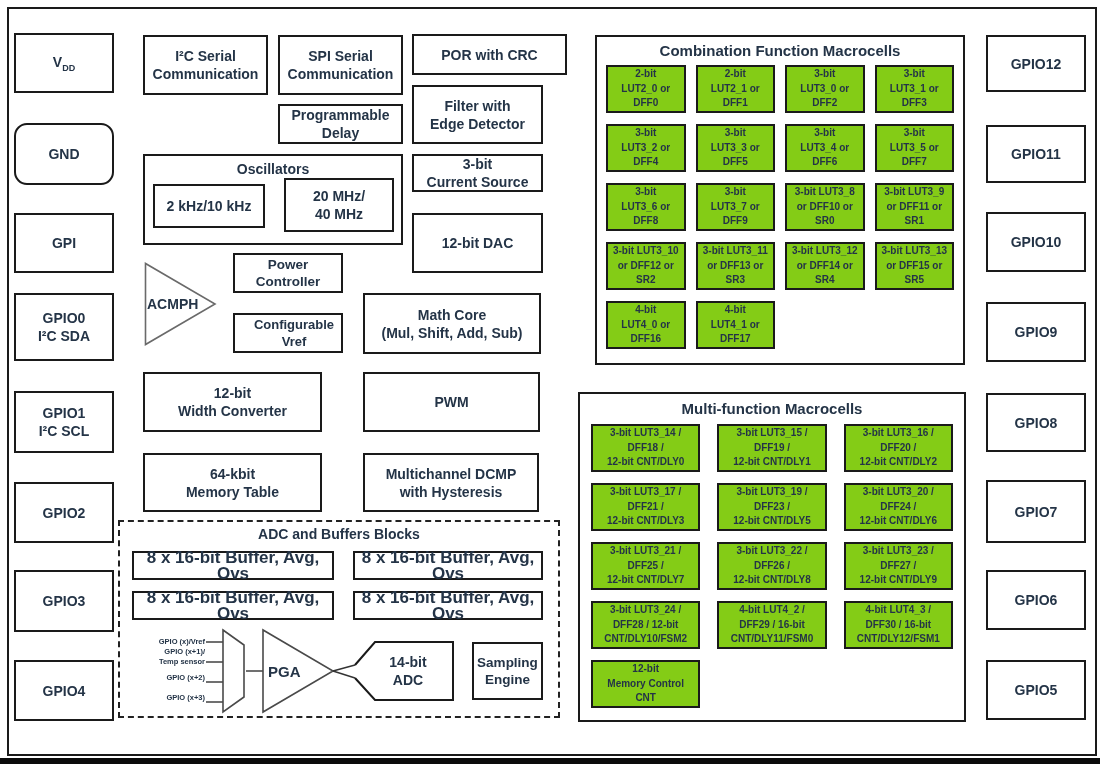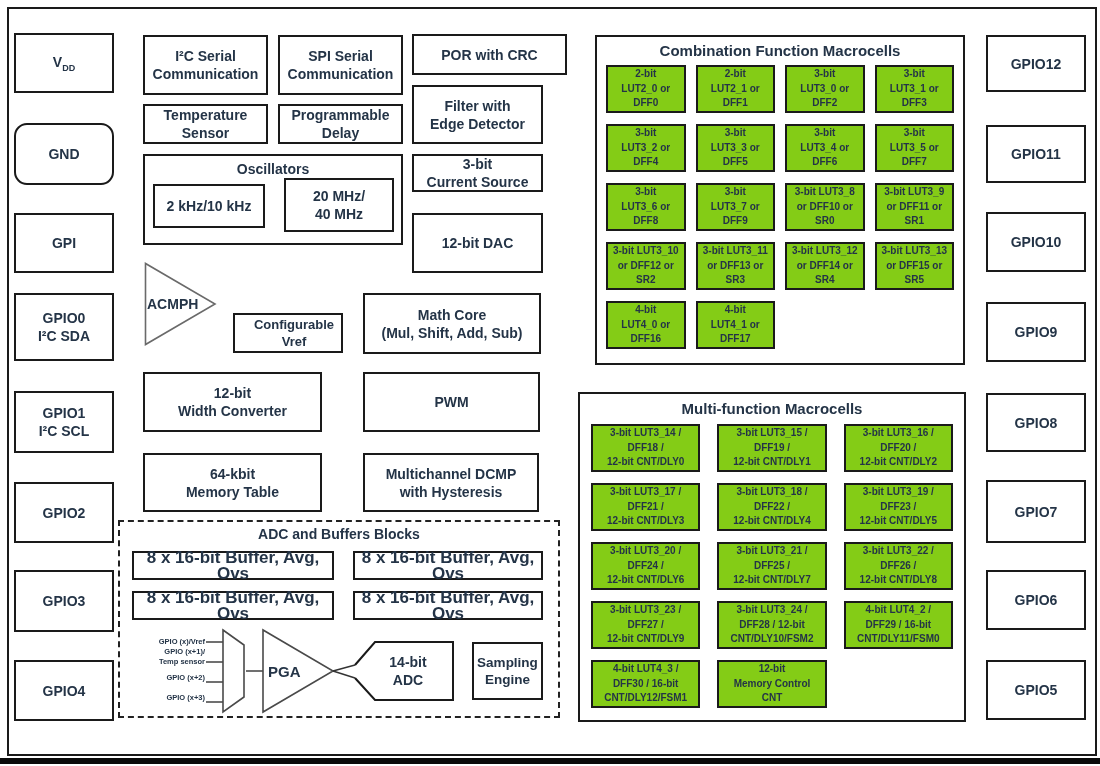--- a/index.html
+++ b/index.html
@@ -68,22 +68,20 @@
   <div class="box pin" style="left:986px;top:393px;width:100px;height:59px;"><span>GPIO8</span></div>
   <div class="box pin" style="left:986px;top:480px;width:100px;height:63px;"><span>GPIO7</span></div>
   <div class="box pin" style="left:986px;top:570px;width:100px;height:60px;"><span>GPIO6</span></div>
   <div class="box pin" style="left:986px;top:660px;width:100px;height:60px;"><span>GPIO5</span></div>
 
   <div class="box f14" style="left:143px;top:35px;width:125px;height:60px;">I²C Serial
 Communication</div>
   <div class="box f14" style="left:278px;top:35px;width:125px;height:60px;">SPI Serial
 Communication</div>
   <div class="box f14" style="left:412px;top:34px;width:155px;height:41px;">POR with CRC</div>
-  <div class="box f14" style="left:143px;top:104px;width:125px;height:40px;">Temperature
-Sensor</div>
   <div class="box f14" style="left:278px;top:104px;width:125px;height:40px;">Programmable
 Delay</div>
   <div class="box f14" style="left:412px;top:85px;width:131px;height:59px;">Filter with
 Edge Detector</div>
 
   <div class="mc" style="left:143px;top:154px;width:260px;height:91px;">
     <div class="mc-title" style="font-size:14px;line-height:26px;height:26px;">Oscillators</div>
   </div>
   <div class="box f14" style="left:153px;top:184px;width:112px;height:44px;">2 kHz/10 kHz</div>
   <div class="box f14" style="left:284px;top:178px;width:110px;height:54px;">20 MHz/
@@ -91,20 +89,22 @@
 
   <div class="box f14" style="left:412px;top:154px;width:131px;height:38px;">3-bit
 Current Source</div>
   <div class="box f14" style="left:412px;top:213px;width:131px;height:60px;">12-bit DAC</div>
 
   <svg style="left:144px;top:262px;" width="74" height="84" viewBox="0 0 74 84">
     <polygon points="1.5,1.5 1.5,82.5 71,42" fill="#fff" stroke="#6a6a6a" stroke-width="1.6"></polygon>
   </svg>
   <div class="free-label f14" style="left:147px;top:295px;width:62px;text-align:left;">ACMPH</div>
 
+  <div class="box f14" style="left:233px;top:253px;width:110px;height:40px;font-size:13.5px;line-height:17px;">Power
+Controller</div>
   <div class="box f14" style="left:233px;top:313px;width:110px;height:40px;font-size:13px;line-height:17px;padding-left:12px;">Configurable
 Vref</div>
   <div class="box f14" style="left:363px;top:293px;width:178px;height:61px;">Math Core
 (Mul, Shift, Add, Sub)</div>
   <div class="box f14" style="left:143px;top:372px;width:179px;height:60px;">12-bit
 Width Converter</div>
   <div class="box f14" style="left:363px;top:372px;width:177px;height:60px;">PWM</div>
   <div class="box f14" style="left:143px;top:453px;width:179px;height:59px;">64-kbit
 Memory Table</div>
   <div class="box f14" style="left:363px;top:453px;width:176px;height:59px;">Multichannel DCMP
@@ -220,23 +220,20 @@
 12-bit CNT/DLY0</div>
       <div class="cell">3-bit LUT3_15 /
 DFF19 /
 12-bit CNT/DLY1</div>
       <div class="cell">3-bit LUT3_16 /
 DFF20 /
 12-bit CNT/DLY2</div>
       <div class="cell">3-bit LUT3_17 /
 DFF21 /
 12-bit CNT/DLY3</div>
-      <div class="cell">3-bit LUT3_18 /
-DFF22 /
-12-bit CNT/DLY4</div>
       <div class="cell">3-bit LUT3_19 /
 DFF23 /
 12-bit CNT/DLY5</div>
       <div class="cell">3-bit LUT3_20 /
 DFF24 /
 12-bit CNT/DLY6</div>
       <div class="cell">3-bit LUT3_21 /
 DFF25 /
 12-bit CNT/DLY7</div>
       <div class="cell">3-bit LUT3_22 /

